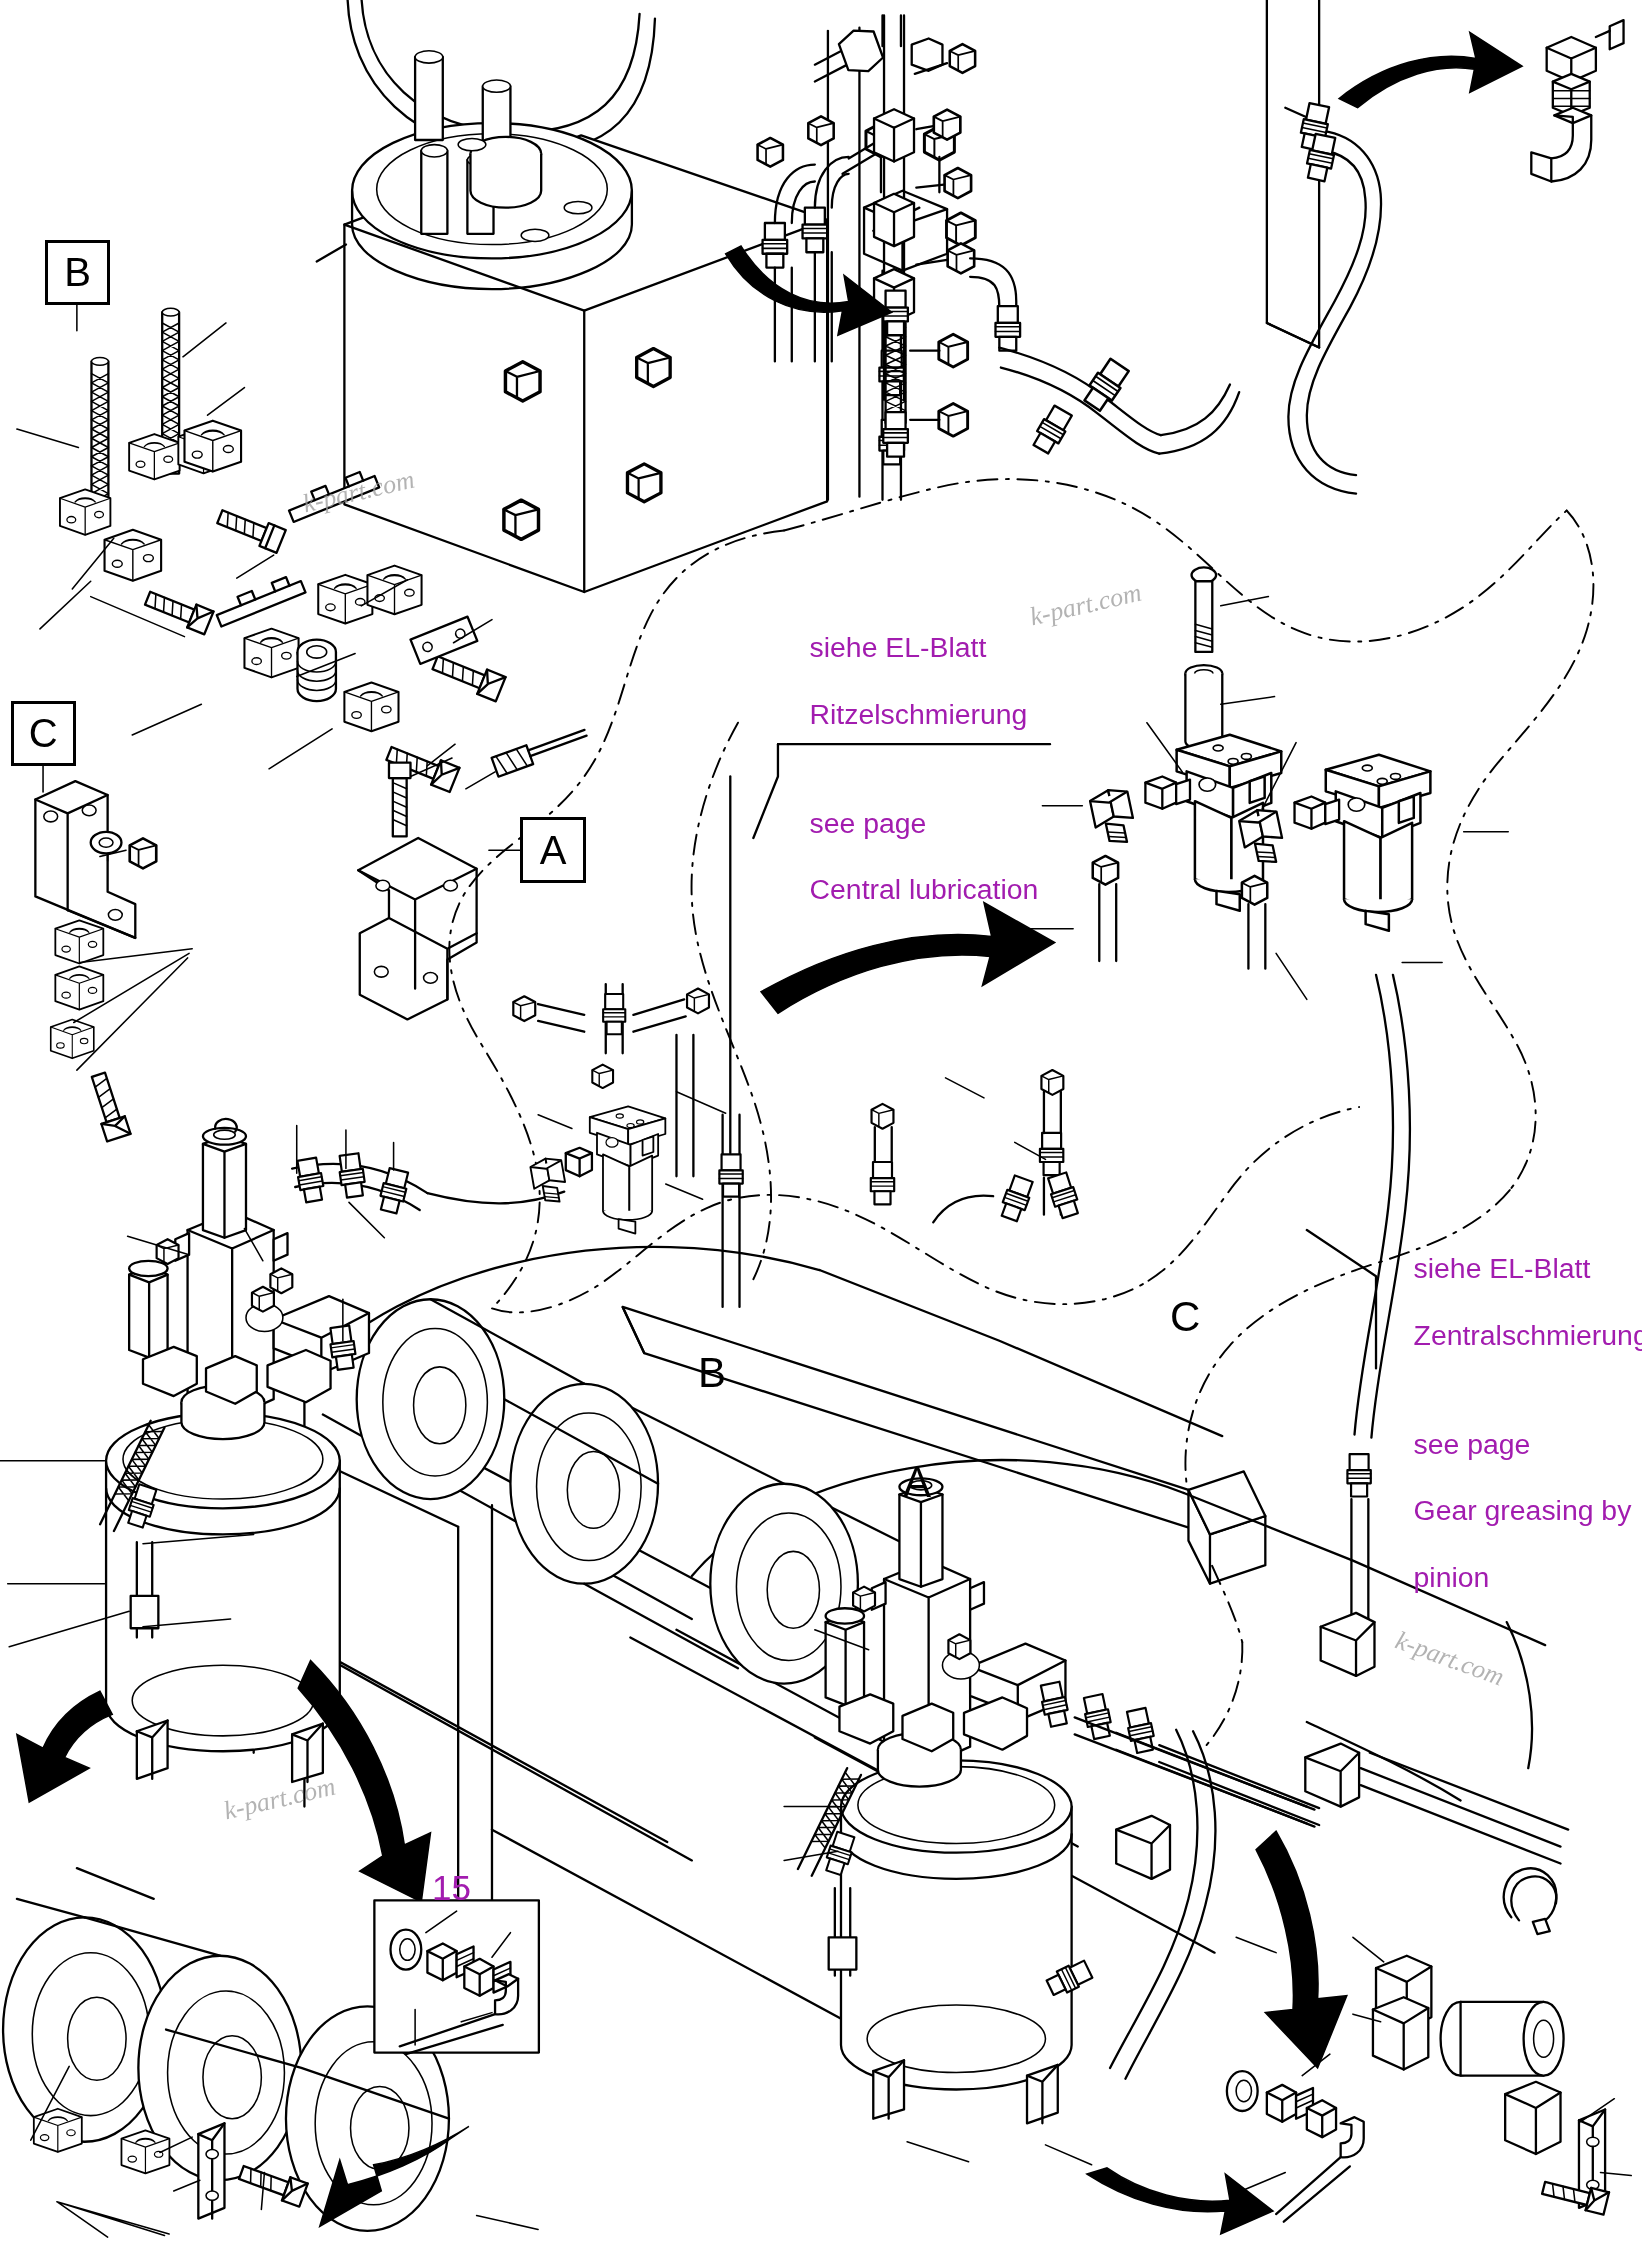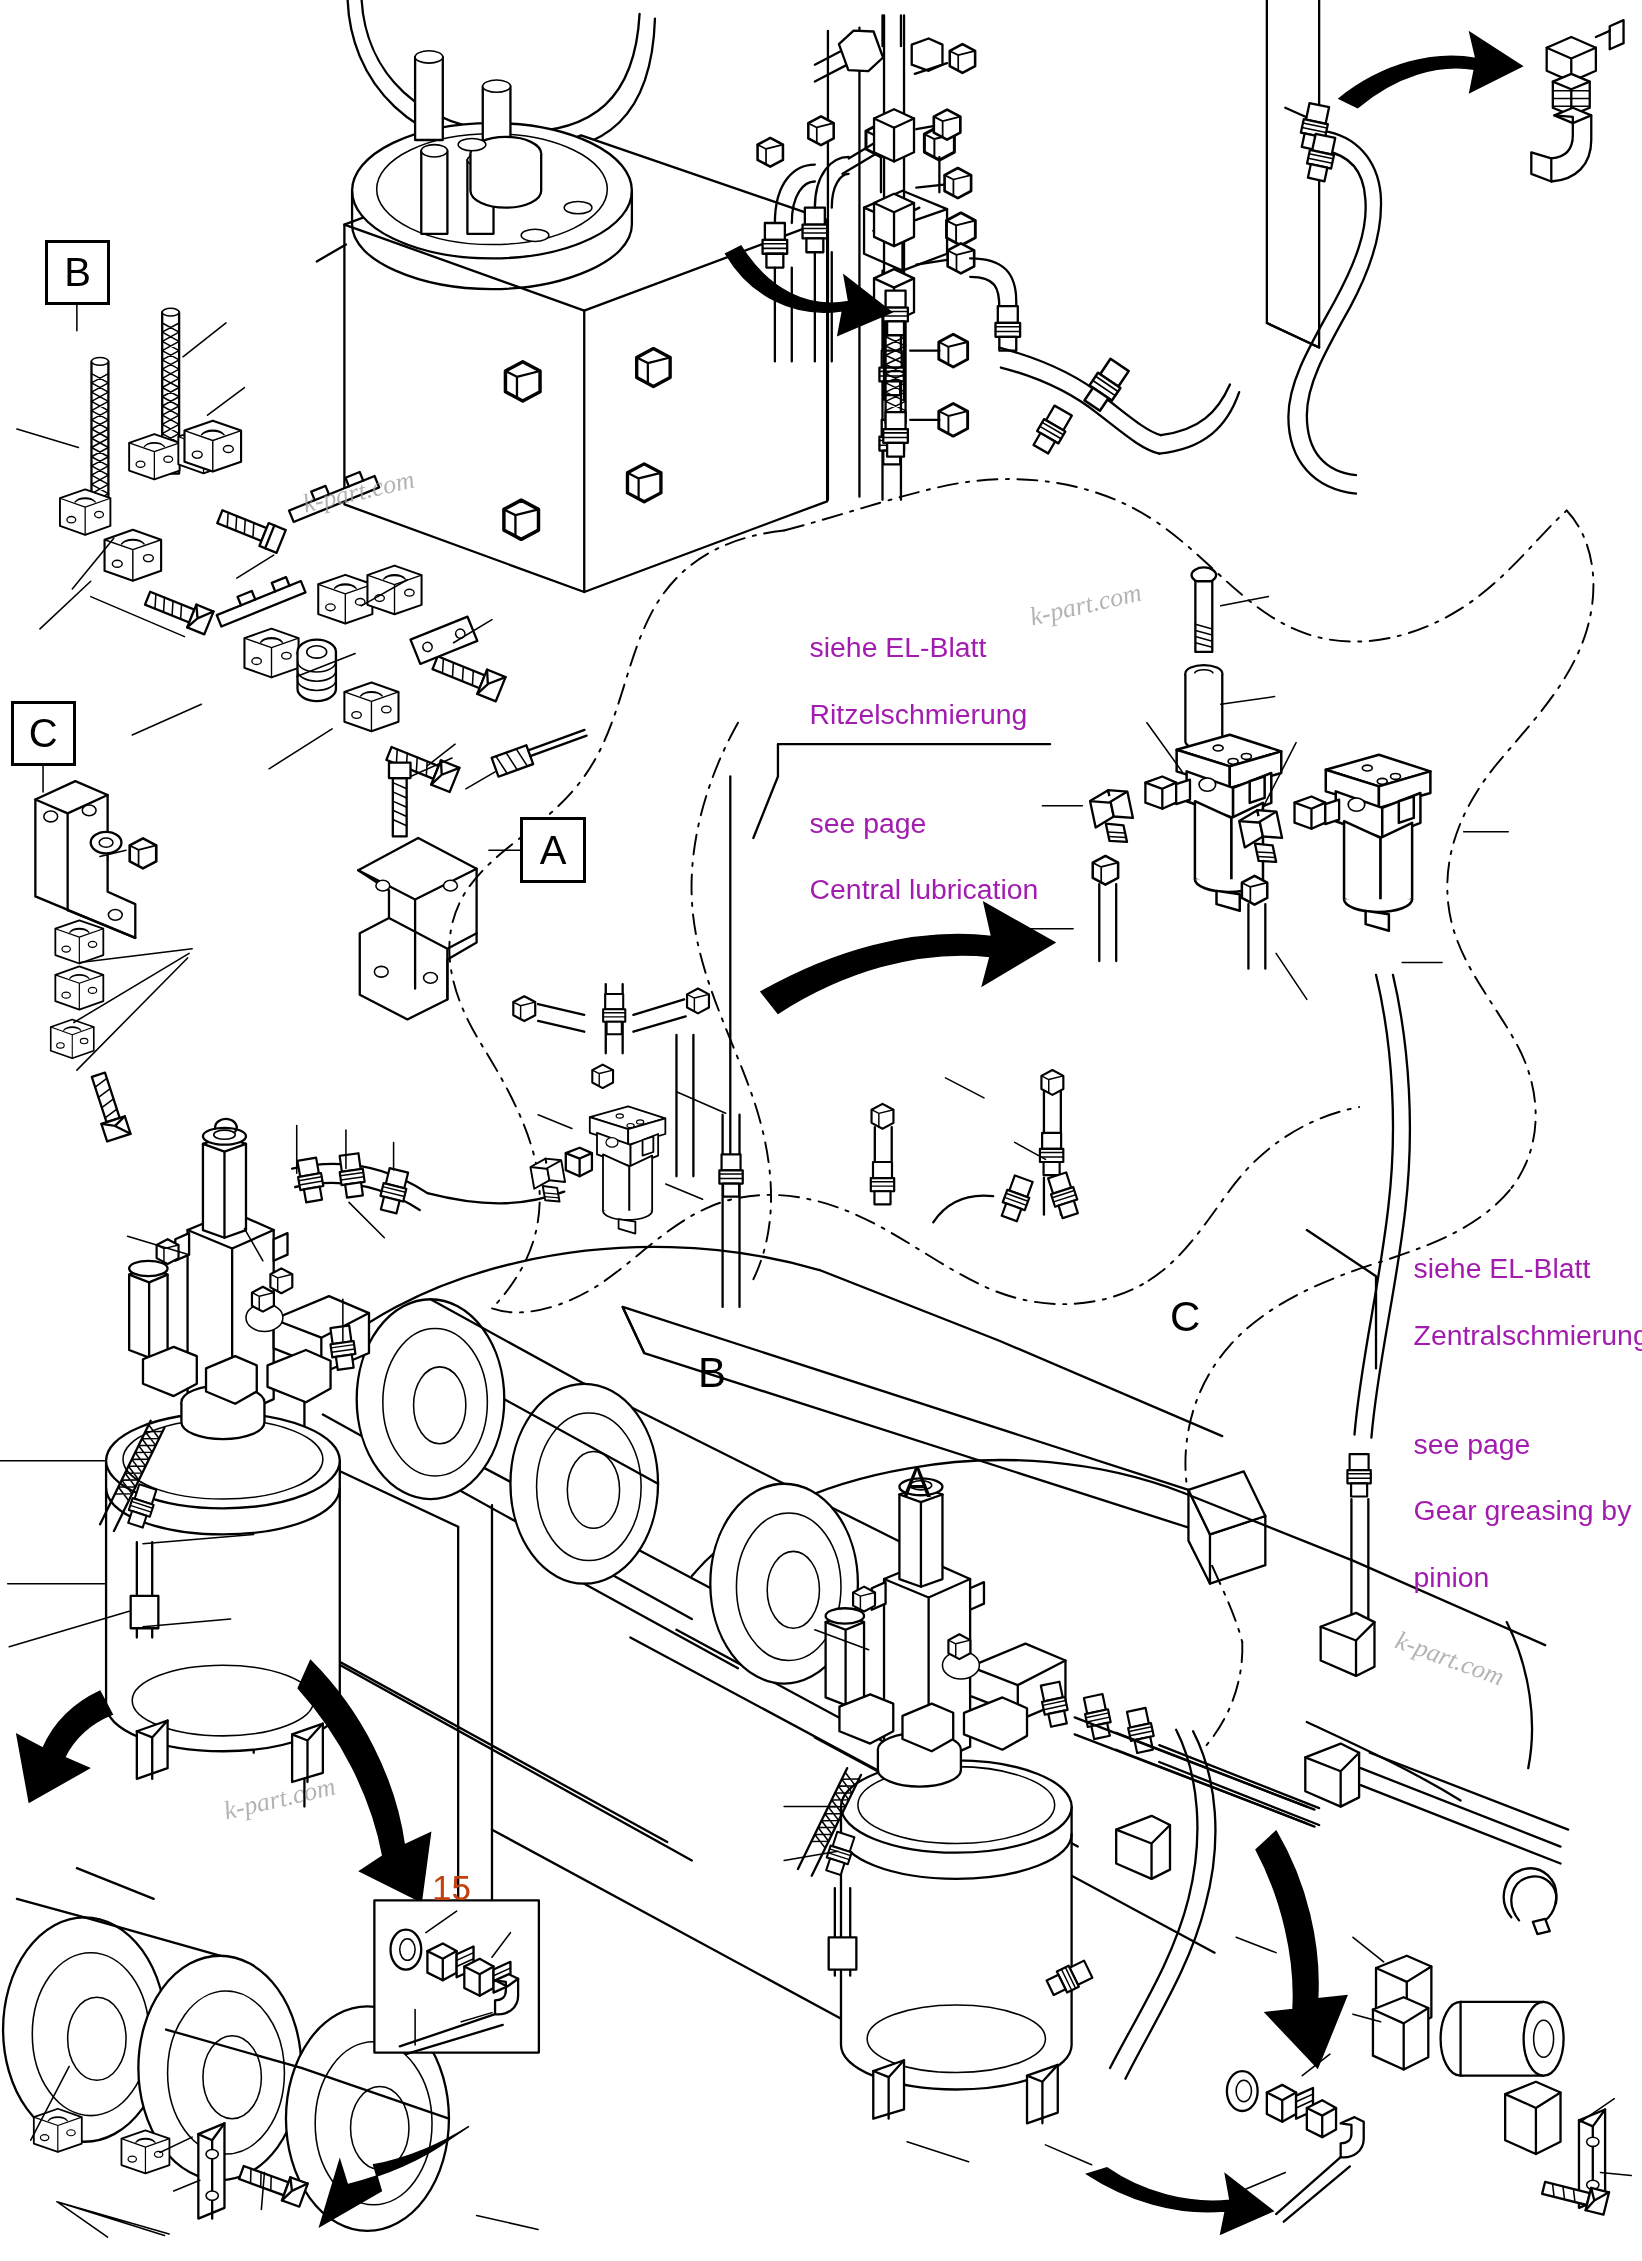--- a/index.html
+++ b/index.html
@@ -53,21 +53,21 @@
   .plain-letter {
     position: absolute;
     font-family: "Liberation Sans", sans-serif;
     font-size: 42px;
     color: #000;
   }
   .detail-num {
     position: absolute;
     font-family: "Liberation Sans", sans-serif;
     font-size: 35px;
-    color: #c2410c;
+    color: #a21caf;
   }
   .watermark {
     position: absolute;
     font-family: "Liberation Serif", serif;
     font-style: italic;
     color: #9a9a9a;
     font-size: 26px;
     white-space: pre;
     opacity: 0.75;
     pointer-events: none;

